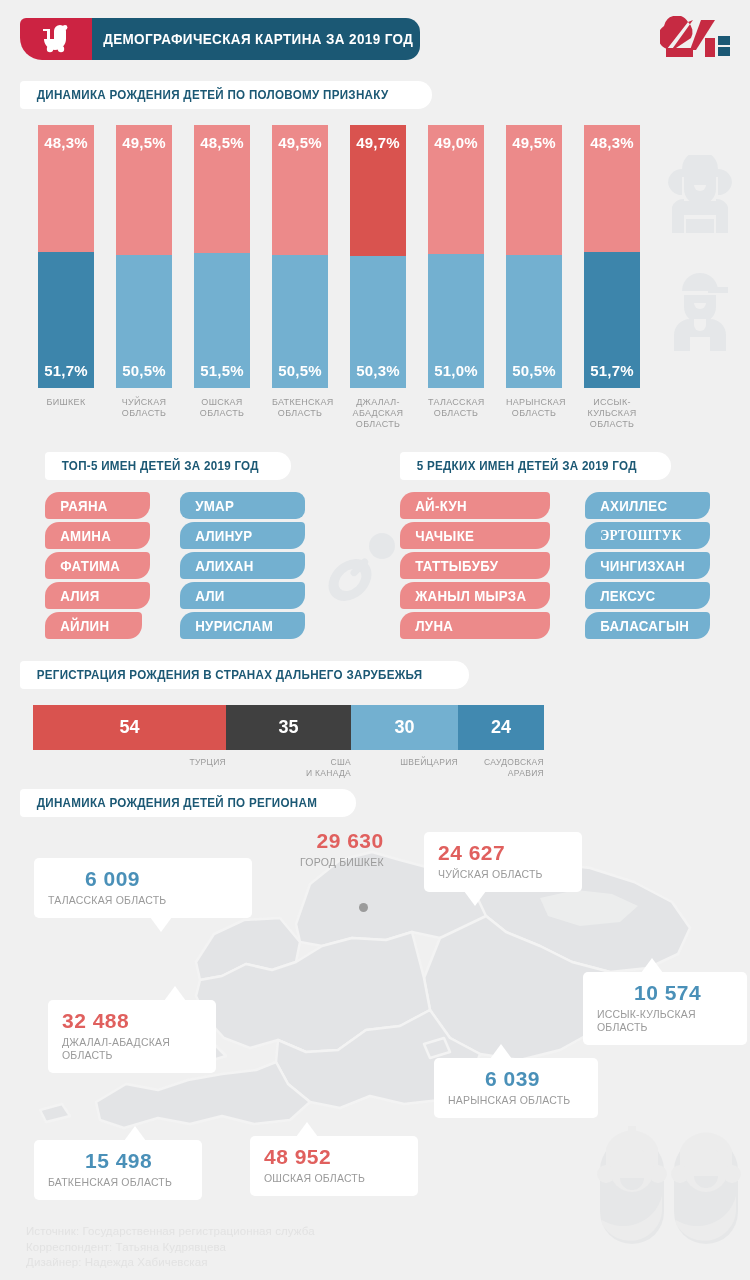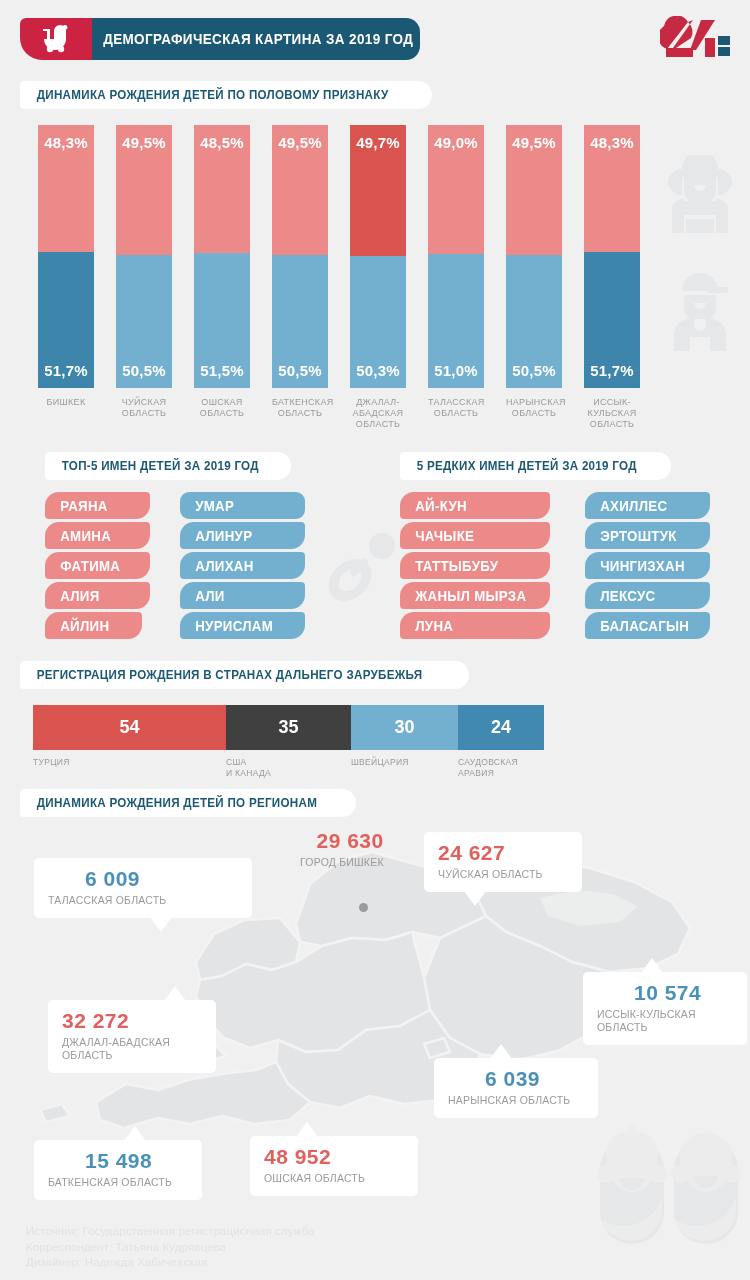--- a/index.html
+++ b/index.html
@@ -78,21 +78,21 @@
     letter-spacing:.3px;white-space:nowrap;transform:scaleX(.95);
     transform-origin:left center;
   }
   .wm-paci{position:absolute;left:318px;top:524px;width:88px;height:88px;}
 
   
   .country-bar{position:absolute;left:33px;top:705px;height:45px;display:flex;}
   .cseg{height:45px;display:flex;align-items:center;justify-content:center;position:relative;}
   .cseg .num{color:#fff;font-size:18px;font-weight:bold;}
   .cseg .cname{
-    position:absolute;top:52px;left:0;width:100%;text-align:left;
+    position:absolute;top:52px;left:0;width:100%;text-align:right;
     color:#9a9a9a;font-size:8.5px;line-height:10.5px;letter-spacing:.3px;
     white-space:pre-line;
   }
 
   
   .map-area{position:absolute;left:0;top:812px;width:750px;height:420px;}
   .map-svg{position:absolute;left:0;top:0;width:750px;height:420px;}
 
   .callout{position:absolute;background:#ffffff;border-radius:5px;padding:10px 14px 11px 14px;}
   .callout .val{font-size:21px;font-weight:bold;line-height:22px;letter-spacing:.5px;}
@@ -320,21 +320,21 @@
       </div>
       <div class="pill girl" style="left: 400px; top: 130px; width: 150px;">
         <span>ЖАНЫЛ МЫРЗА</span>
       </div>
       <div class="pill girl" style="left: 400px; top: 160px; width: 150px;">
         <span>ЛУНА</span>
       </div>
       <div class="pill boy" style="left: 585px; top: 40px; width: 125px;">
         <span>АХИЛЛЕС</span>
       </div>
-      <div class="pill boy" style="left: 585px; top: 70px; width: 125px;">
+      <div class="pill boy" style="left: 585px; top: 70px; width: 125px; font-family: Liberation Serif, serif;">
         <span>ЭРТОШТУК</span>
       </div>
       <div class="pill boy" style="left: 585px; top: 100px; width: 125px;">
         <span>ЧИНГИЗХАН</span>
       </div>
       <div class="pill boy" style="left: 585px; top: 130px; width: 125px;">
         <span>ЛЕКСУС</span>
       </div>
       <div class="pill boy" style="left: 585px; top: 160px; width: 125px;">
         <span>БАЛАСАГЫН</span>
@@ -445,21 +445,21 @@
         <div class="reg">ТАЛАССКАЯ ОБЛАСТЬ</div>
         <div class="tail" style="left: 116px; bottom: -14px; border-left: 11px solid transparent; border-right: 11px solid transparent; border-top: 15px solid rgb(255, 255, 255);"></div>
       </div>
       <div class="callout" style="left: 583px; top: 972px; min-width: 136px;">
         <div class="val blue">10 574</div>
         <div class="reg">ИССЫК-КУЛЬСКАЯ
 ОБЛАСТЬ</div>
         <div class="tail" style="left: 58px; top: -14px; border-left: 11px solid transparent; border-right: 11px solid transparent; border-bottom: 15px solid rgb(255, 255, 255);"></div>
       </div>
       <div class="callout" style="left: 48px; top: 1000px; min-width: 140px;">
-        <div class="val red">32 272</div>
+        <div class="val red">32 488</div>
         <div class="reg">ДЖАЛАЛ-АБАДСКАЯ
 ОБЛАСТЬ</div>
         <div class="tail" style="left: 116px; top: -14px; border-left: 11px solid transparent; border-right: 11px solid transparent; border-bottom: 15px solid rgb(255, 255, 255);"></div>
       </div>
       <div class="callout" style="left: 434px; top: 1058px; min-width: 136px;">
         <div class="val blue">6 039</div>
         <div class="reg">НАРЫНСКАЯ ОБЛАСТЬ</div>
         <div class="tail" style="left: 56px; top: -14px; border-left: 11px solid transparent; border-right: 11px solid transparent; border-bottom: 15px solid rgb(255, 255, 255);"></div>
       </div>
       <div class="callout" style="left: 250px; top: 1136px; min-width: 140px;">

